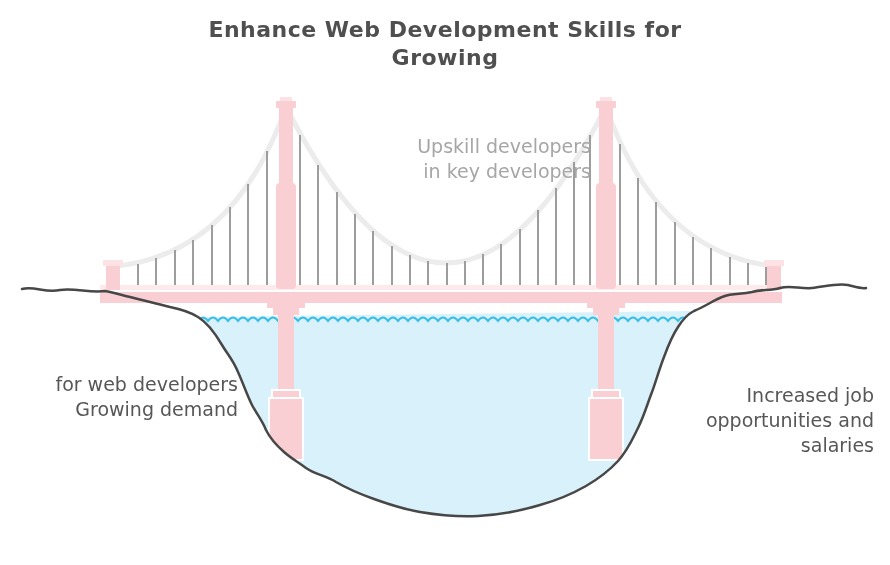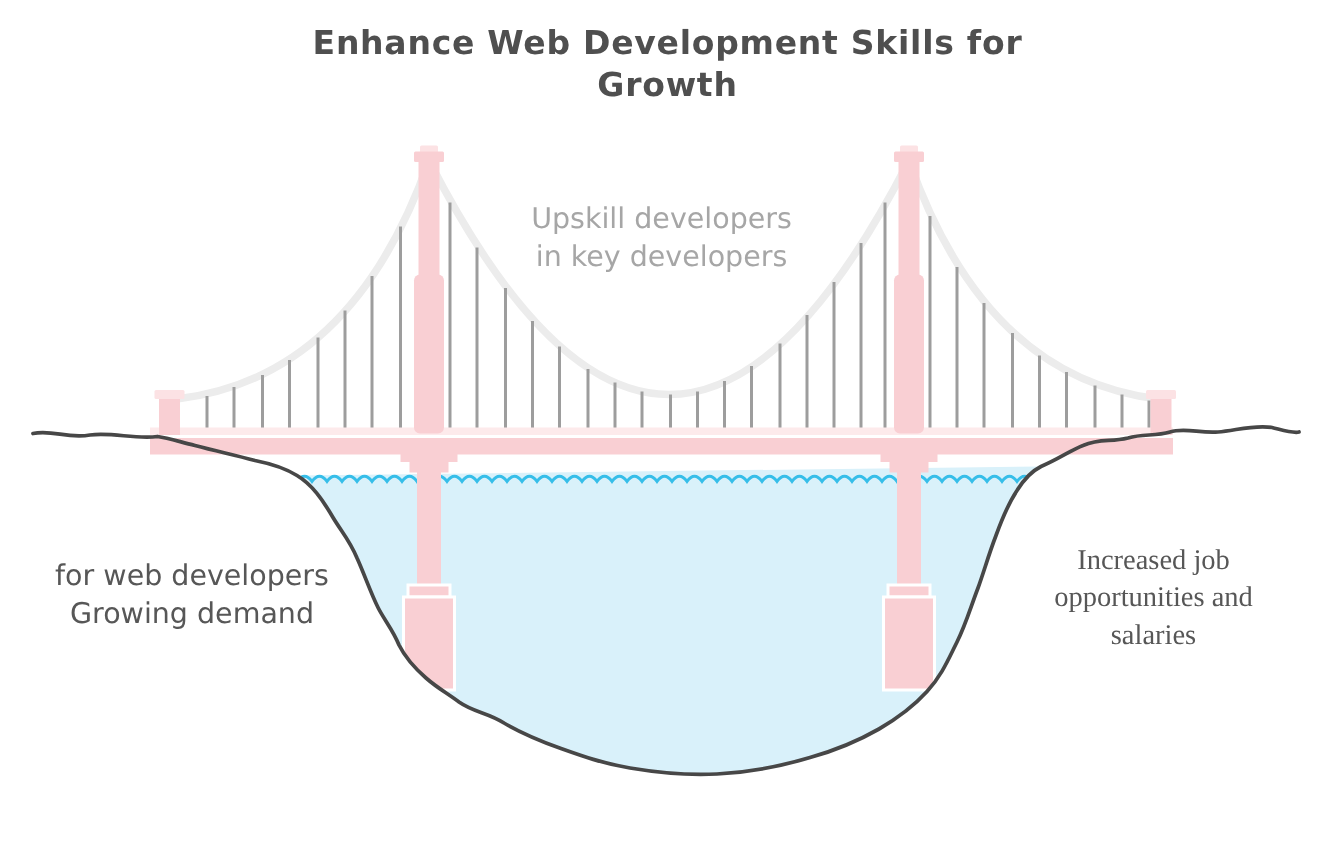--- a/index.html
+++ b/index.html
@@ -8,24 +8,24 @@
     background:#ffffff;
     font-family:"DejaVu Sans","Liberation Sans",sans-serif;
   }
   .canvas svg{position:absolute;left:0;top:0;}
   .page-title{
     position:absolute;top:16px;left:0;width:890px;
     text-align:center;font-size:22px;font-weight:bold;
     line-height:28px;color:var(--title-text,#4f4f4f);
     letter-spacing:.5px;
   }
-  .label{position:absolute;text-align:center;font-size:19px;line-height:25px;}
+  .label{position:absolute;text-align:right;font-size:19px;line-height:25px;}
   .label-upskill{left:291px;top:134px;width:300px;color:var(--muted-label,#a6a6a6);}
   .label-demand{left:18px;top:372px;width:220px;color:var(--dark-label,#575757);}
-  .label-opportunities{left:664px;top:361px;width:210px;color:var(--dark-label,#575757);font-family:Liberation Serif, serif;}
+  .label-opportunities{left:664px;top:383px;width:210px;color:var(--dark-label,#575757);}
   .line{display:block;}
   
   .cable{fill:none;stroke:var(--cable-gray,#ececec);stroke-width:5;stroke-linecap:round;}
   .hanger{fill:none;stroke:var(--hanger-gray,#9d9d9d);stroke-width:2;}
   .pink{fill:var(--bridge-pink,#f9cfd3);}
   .pink-light{fill:var(--bridge-pink-light,#fce2e4);}
   .deck-light{fill:var(--deck-band-light,#fdeaeb);}
   .water{fill:var(--water-fill,#d9f1fa);}
   .wave{fill:none;stroke:var(--wave-stroke,#36bee9);stroke-width:2;stroke-linecap:round;}
   .ground{fill:none;stroke:var(--ground-stroke,#4a4a4a);stroke-width:2.5;stroke-linecap:round;stroke-linejoin:round;}
@@ -166,21 +166,21 @@
       C706,306 714,300 722,297
       C734,292 740,295 752,292
       C762,289 770,291 780,288
       C790,285 800,289 812,288
       C824,287 836,283 848,285
       C856,287 862,289 866,288"></path>
   </svg>
 
   <div class="page-title">
     <span class="line">Enhance Web Development Skills for</span>
-    <span class="line">Growth</span>
+    <span class="line">Growing</span>
   </div>
 
   <div class="label label-upskill">
     <span class="line">Upskill developers</span>
     <span class="line">in key developers</span>
   </div>
 
   <div class="label label-demand">
     <span class="line">for web developers</span>
     <span class="line">Growing demand</span>

